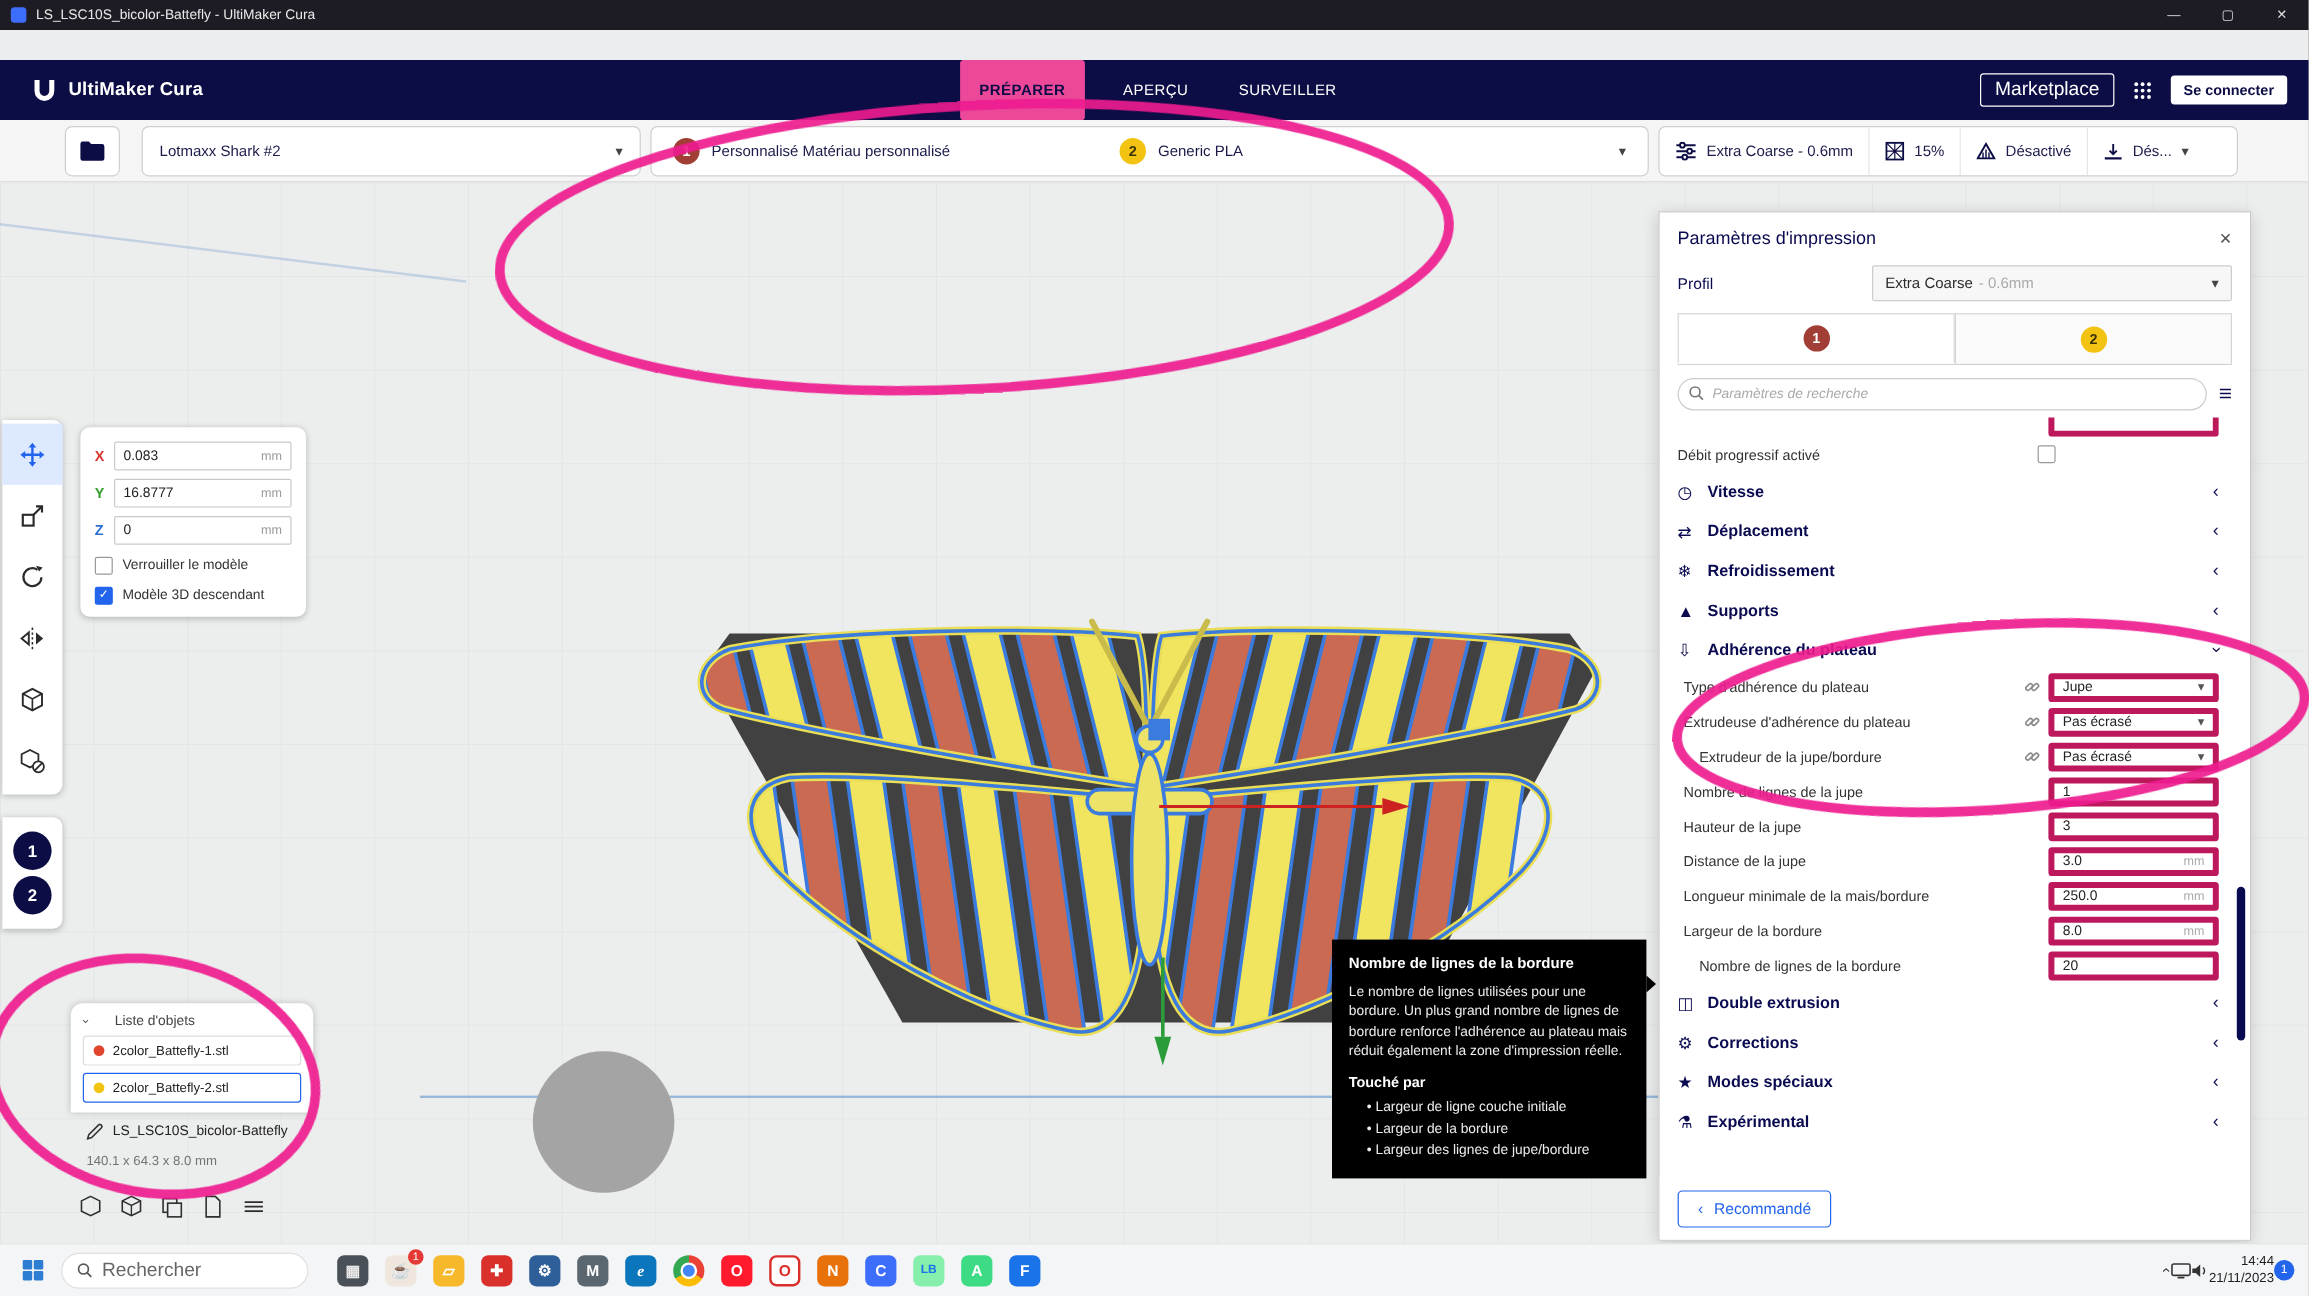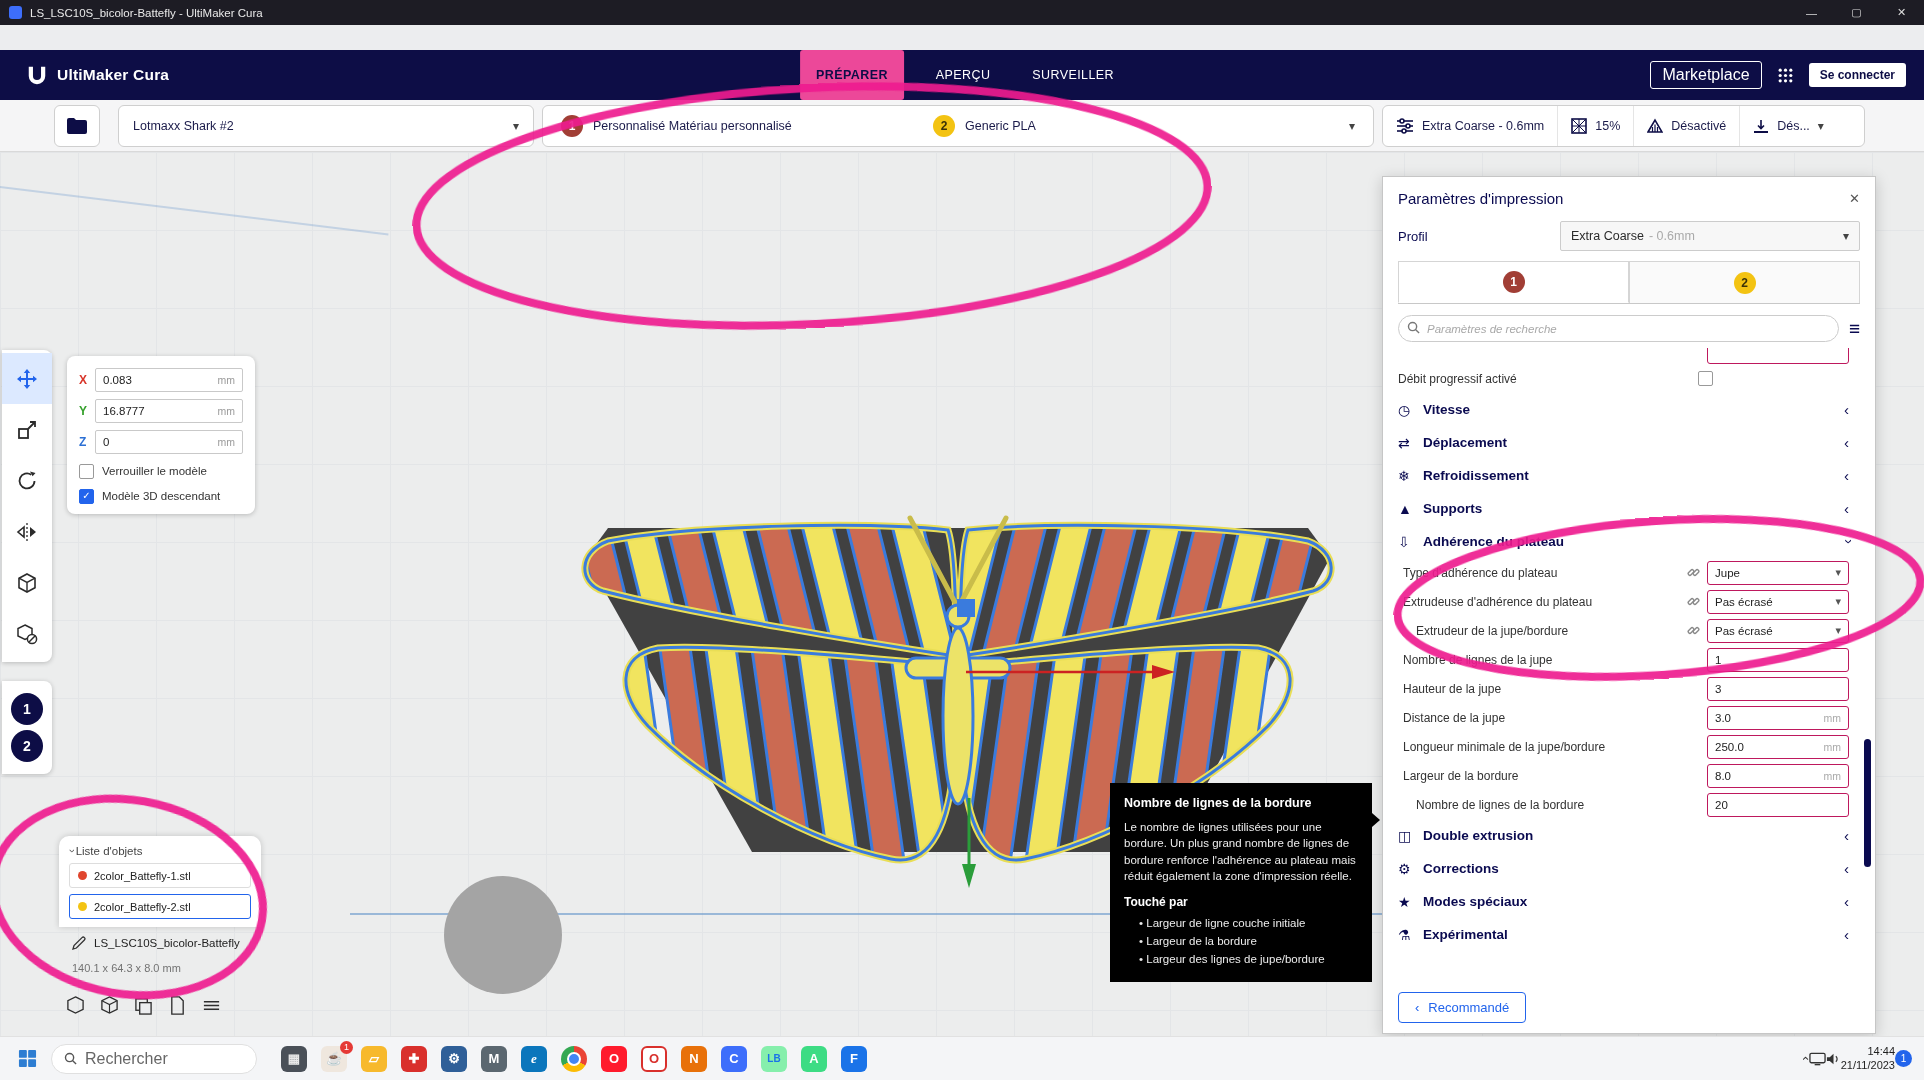--- a/index.html
+++ b/index.html
@@ -78,21 +78,21 @@
     padding:0 7px;font-size:11.5px;background:#fff}
   .unit{margin-left:auto;color:#9a9a9a;font-size:10.5px}
   .pp-check{display:flex;gap:8px;align-items:flex-start;margin-top:10px;font-size:11.5px;color:#333;line-height:1.25}
   .checkbox{width:15px;height:15px;border:1px solid #999;border-radius:2px;background:#fff;flex:0 0 auto;
     display:flex;align-items:center;justify-content:center;font-size:10px;color:#fff}
   .checkbox.checked{background:#2264ec;border-color:#2264ec}
 
   
   .object-list{position:absolute;left:59px;top:836px;width:202px;background:#fff;border-radius:10px 10px 0 0;
     box-shadow:0 0 6px rgba(0,0,0,.18);padding:9px 10px 8px;z-index:5}
-  .ol-header{display:flex;align-items:center;gap:3px;font-size:11.5px;color:#444}
+  .ol-header{display:flex;align-items:center;gap:23px;font-size:11.5px;color:#444}
   .ol-chev{font-size:11px;color:#555;display:inline-block;transform:rotate(-90deg)}
   .ol-item{display:flex;align-items:center;gap:7px;height:25px;border:1px solid #ddd;border-radius:3px;
     padding:0 8px;margin-top:6px;font-size:11px;color:#222;background:#fff}
   .ol-item.selected{border-color:#2264ec}
   .ol-dot{width:9px;height:9px;border-radius:50%;flex:0 0 auto}
   .job-row{position:absolute;left:72px;top:936px;display:flex;gap:8px;align-items:center;font-size:11.5px;color:#222;z-index:4}
   .job-dims{position:absolute;left:72px;top:962px;font-size:11px;color:#737373;z-index:4}
   .view-icons{position:absolute;left:66px;top:996px;display:flex;gap:15px;z-index:4;color:#2e2e2e}
 
   
@@ -124,21 +124,21 @@
   .row.check .s-label{flex:0 0 300px}
   .row.cat{height:33px}
   .cat-icon{width:25px;font-size:14px;color:#0a0a50}
   .cat-label{font-size:13.5px;font-weight:700;color:#0a0a50}
   .chev{margin-left:auto;font-size:15px;color:#0a0a50;display:inline-block}
   .chev.open{transform:rotate(-90deg)}
   .row.setting{padding-left:5px}
   .row.setting.indent{padding-left:18px}
   .s-label{flex:1;font-size:12px;color:#333;white-space:nowrap;overflow:hidden;text-overflow:ellipsis}
   .link-icon{margin:0 7px;display:flex}
-  .s-dropdown,.s-input{width:142px;height:24px;border:1px solid #be185d;border-radius:3px;background:#fff;
+  .s-dropdown,.s-input{width:142px;height:24px;border:5px solid #be185d;border-radius:3px;background:#fff;
     display:flex;align-items:center;padding:0 7px;font-size:11.5px;color:#222;flex:0 0 auto}
   .dd-chev{margin-left:auto;color:#555;font-size:11px}
   .s-unit{margin-left:auto;color:#aaa;font-size:10.5px}
   .sp-footer{position:absolute;left:0;right:0;bottom:0;height:52px;background:#fff;display:flex;align-items:center;padding:0 15px}
   .recommended-btn{border:1px solid #2264ec;color:#2264ec;background:#fff;font-size:13px;padding:7px 16px;
     border-radius:4px;display:flex;gap:9px;align-items:center}
   .sp-scrollthumb{position:absolute;right:4px;top:562px;width:7px;height:128px;background:#0a0a50;border-radius:4px}
 
   
   .tooltip{position:absolute;left:1110px;top:783px;width:262px;background:#000;color:#fff;padding:13px 14px;z-index:20}
@@ -607,21 +607,21 @@
           </div>
         </div>
         <div class="row setting">
           <span class="s-label">Distance de la jupe</span>
           <div class="s-input">
             <span>3.0</span>
             <span class="s-unit">mm</span>
           </div>
         </div>
         <div class="row setting">
-          <span class="s-label">Longueur minimale de la jupe/bordure</span>
+          <span class="s-label">Longueur minimale de la mais/bordure</span>
           <div class="s-input">
             <span>250.0</span>
             <span class="s-unit">mm</span>
           </div>
         </div>
         <div class="row setting">
           <span class="s-label">Largeur de la bordure</span>
           <div class="s-input">
             <span>8.0</span>
             <span class="s-unit">mm</span>

